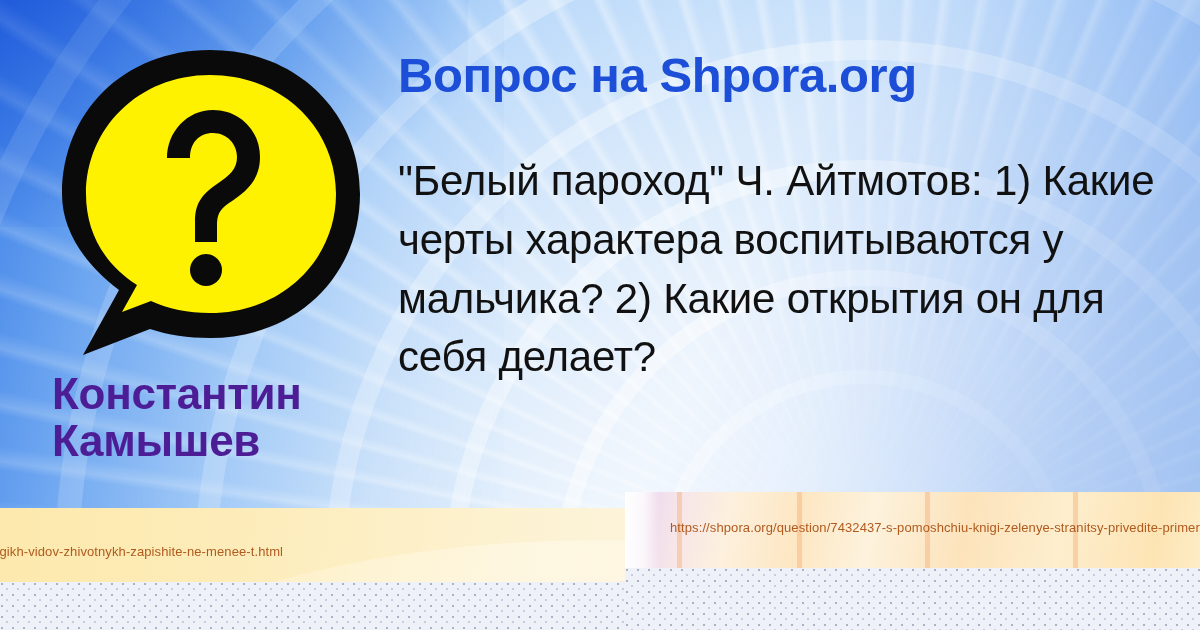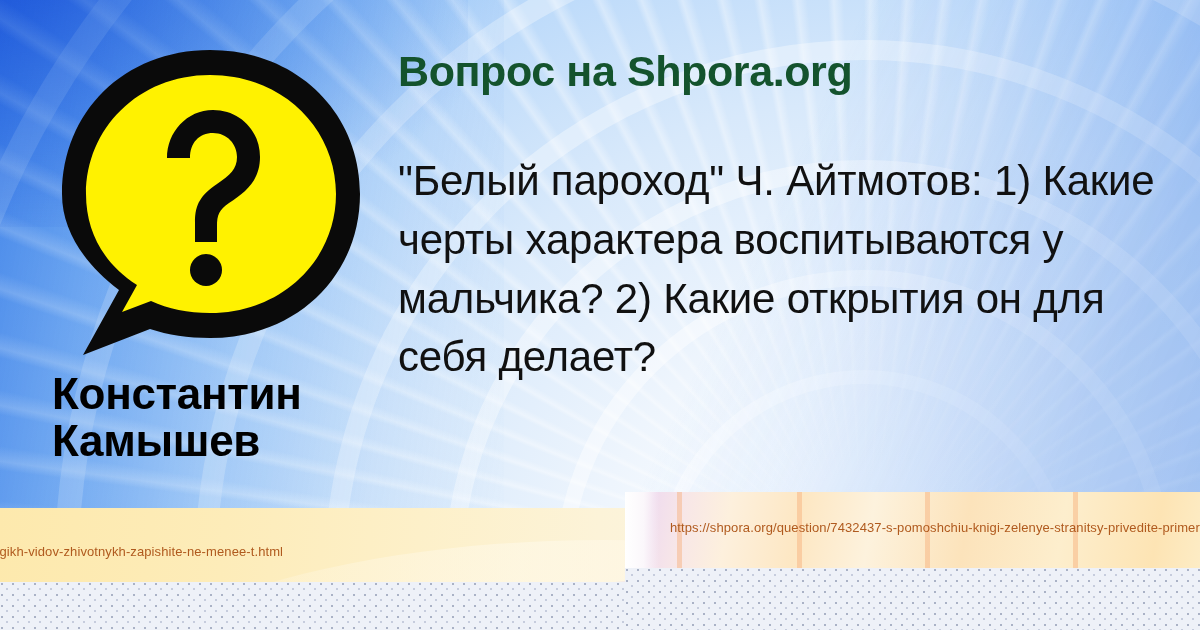--- a/index.html
+++ b/index.html
@@ -95,33 +95,33 @@
 
   
   .author {
     position: absolute;
     left: 52px;
     top: 371px;
     width: 380px;
     font-size: 44px;
     font-weight: 700;
     line-height: 1.06;
-    color: #000000;
+    color: #4c1d95;
     letter-spacing: -0.3px;
     z-index: 6;
   }
 
   
   .headline {
     position: absolute;
     left: 398px;
     top: 47px;
-    font-size: 43px;
+    font-size: 49px;
     font-weight: 700;
-    color: #14532d;
+    color: #1d4ed8;
     letter-spacing: -0.4px;
     white-space: nowrap;
     z-index: 5;
   }
   .qbody {
     position: absolute;
     left: 398px;
     top: 152px;
     width: 790px;
     font-size: 42px;

